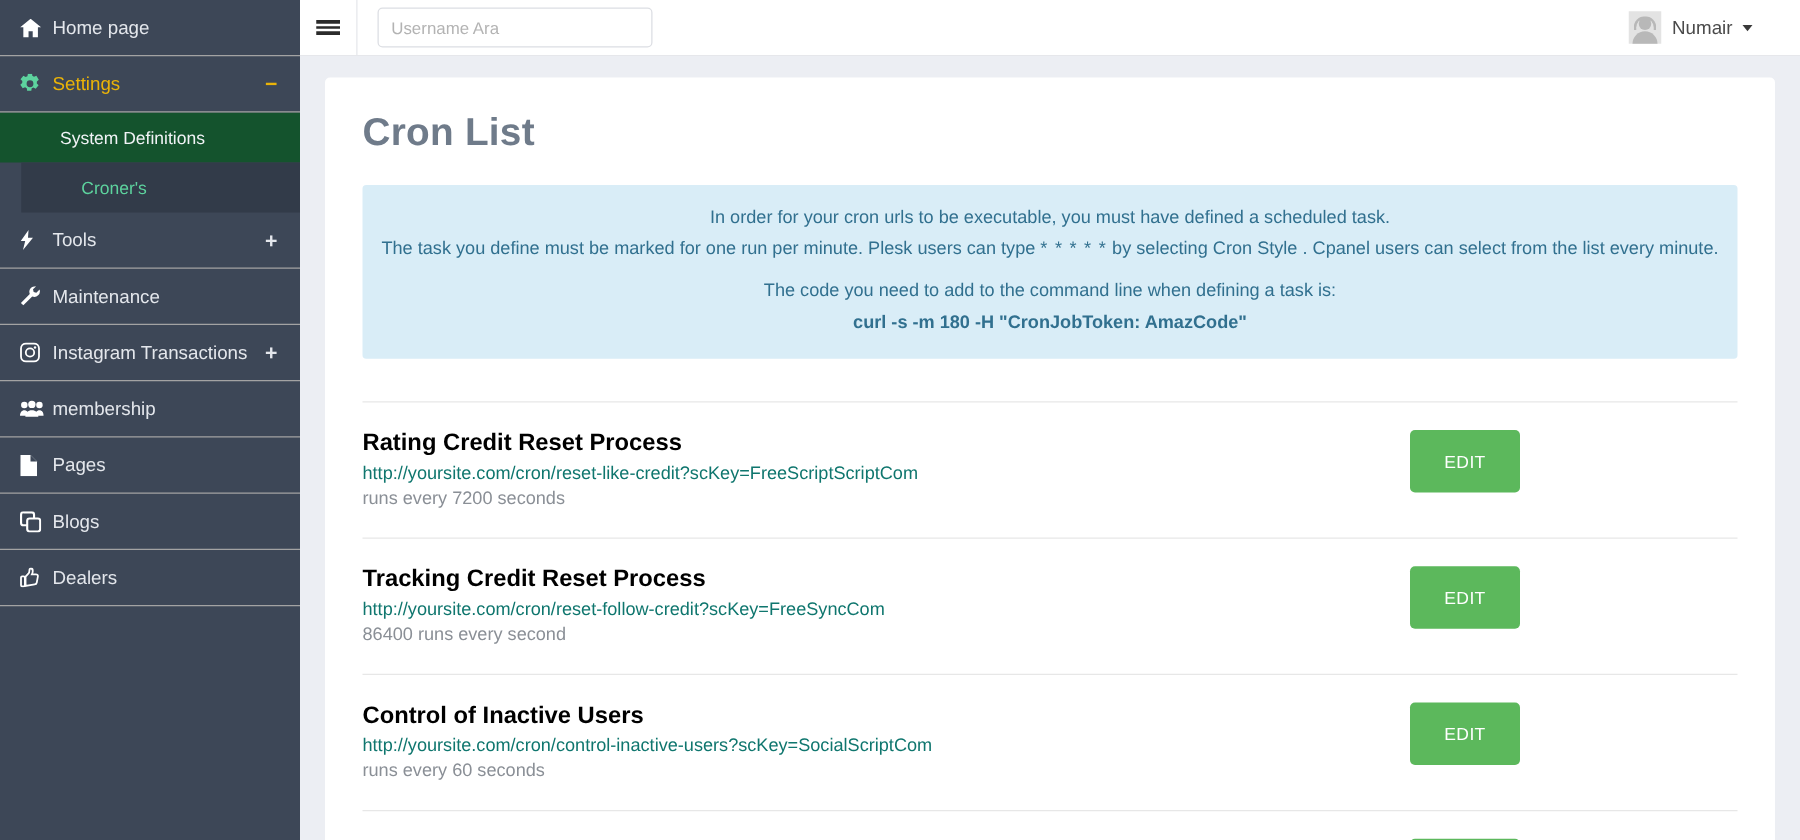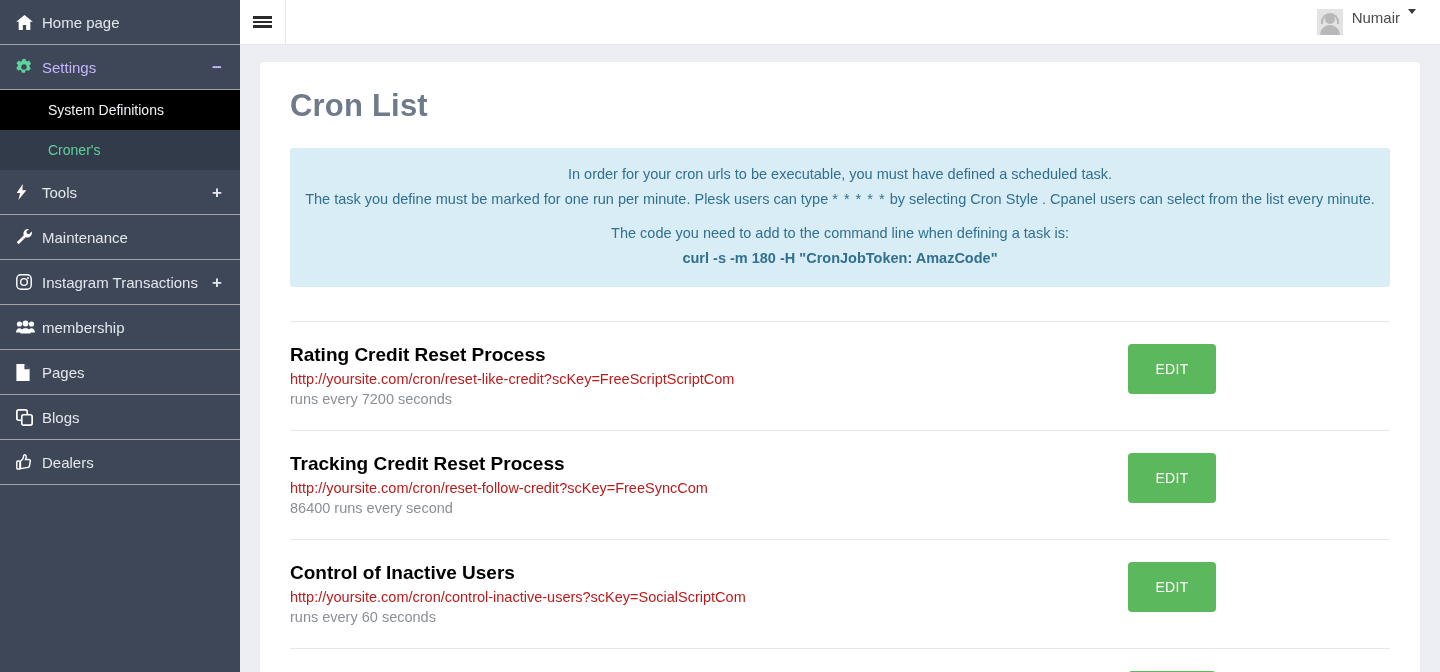--- a/index.html
+++ b/index.html
@@ -75,21 +75,21 @@
     display: flex;
     align-items: center;
     height: 45px;
     padding: 0 18px 0 16px;
     color: #e4e7ec;
     font-size: 15px;
     cursor: pointer;
     border-bottom: 1px solid #a3a3a3;
     position: relative;
   }
-  .nav-item.section-open { color: #c4b5fd; }
+  .nav-item.section-open { color: #eab308; }
   .nav-item .nav-icon {
     width: 26px;
     flex: 0 0 26px;
     display: flex;
     align-items: center;
     justify-content: flex-start;
   }
   .nav-item .nav-icon svg { display:block; }
   .nav-item .nav-label { flex: 1 1 auto; white-space: nowrap; }
   .nav-item .nav-toggle {
@@ -99,25 +99,26 @@
     margin-left: 6px;
   }
   .sub-item {
     display: flex;
     align-items: center;
     height: 40px;
     padding-left: 48px;
     font-size: 14px;
     color: #f1f3f6;
     cursor: pointer;
-    background: #000000;
+    background: #14532d;
   }
   .sub-item.active {
     background: #323b49;
     color: #5dd39e;
+    margin-left: 17px;
   }
 
   
   #topbar {
     position: absolute;
     left: 240px; top: 0;
     width: 1200px; height: 45px;
     background: #fff;
     border-bottom: 1px solid #e6e7eb;
     display: flex;
@@ -144,22 +145,22 @@
     font-size: 13.5px;
     color: #555;
     font-family: "Liberation Sans", sans-serif;
     outline: none;
     background: #fff;
   }
   #search-input::placeholder { color: #b3b3b3; }
   .topbar-right {
     margin-left: auto;
     display: flex;
-    align-items: flex-start;
-    padding-right: 24px;
+    align-items: center;
+    padding-right: 38px;
     cursor: pointer;
   }
   .avatar {
     width: 26px; height: 26px;
     background: #e3e3e3;
     position: relative;
     overflow: hidden;
     flex: 0 0 auto;
   }
   .avatar .head {
@@ -241,21 +242,21 @@
   .cron-row:first-child { border-top: 1px solid #e7e7e7; }
   .cron-info { flex: 1 1 auto; }
   .cron-name {
     font-size: 19px;
     font-weight: 700;
     color: #000000;
     margin-bottom: 5px;
   }
   .cron-url {
     font-size: 14.5px;
-    color: #b91c1c;
+    color: #0f766e;
     margin-bottom: 4px;
   }
   .cron-freq {
     font-size: 14.5px;
     color: #8a8f96;
   }
   .cron-action {
     flex: 0 0 auto;
     width: 290px;
     display: flex;
@@ -392,20 +393,23 @@
 </div>
 
 <div id="topbar">
   <div class="hamburger">
     <div>
       <span></span>
         <span></span>
         <span></span>
     </div>
   </div>
+  <div class="search-wrap">
+    <input id="search-input" type="text" value="" placeholder="Username Ara" style="">
+  </div>
   <div class="topbar-right">
     <div class="avatar">
       <div class="hp"></div>
         <div class="head"></div>
         <div class="body"></div>
     </div>
     <div class="user-name">Numair</div>
     <div class="caret"></div>
   </div>
 </div>

